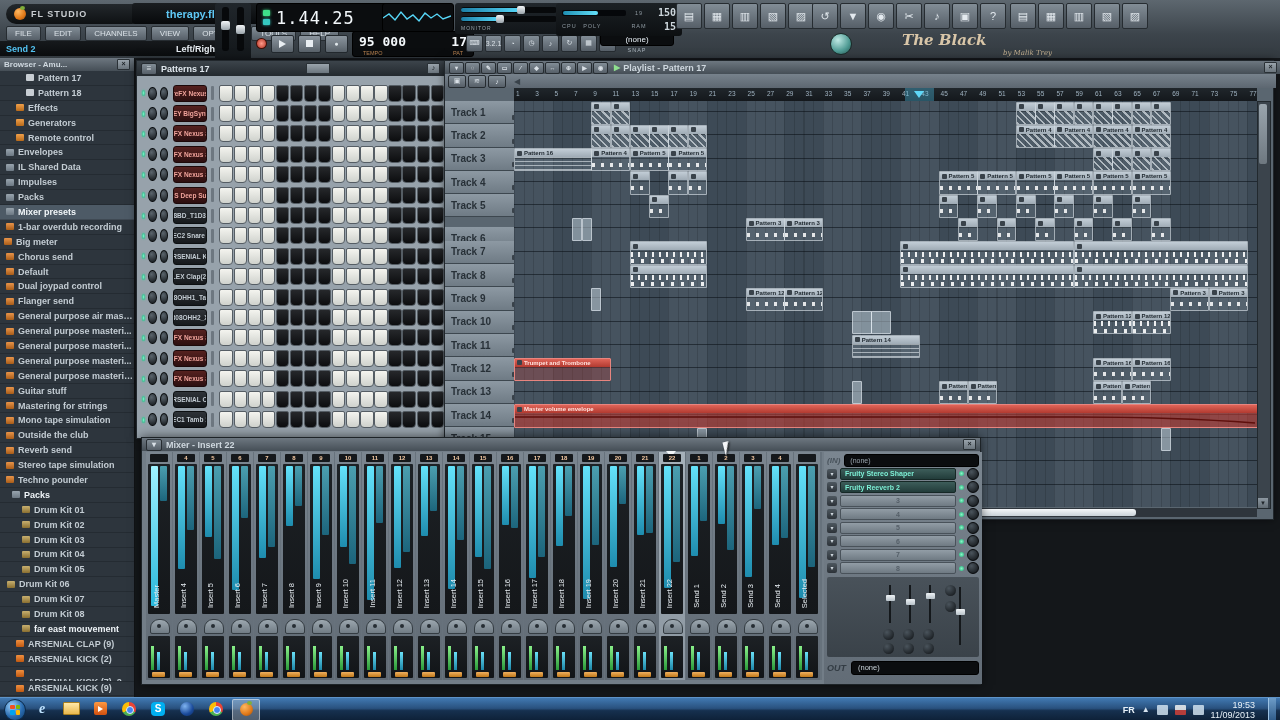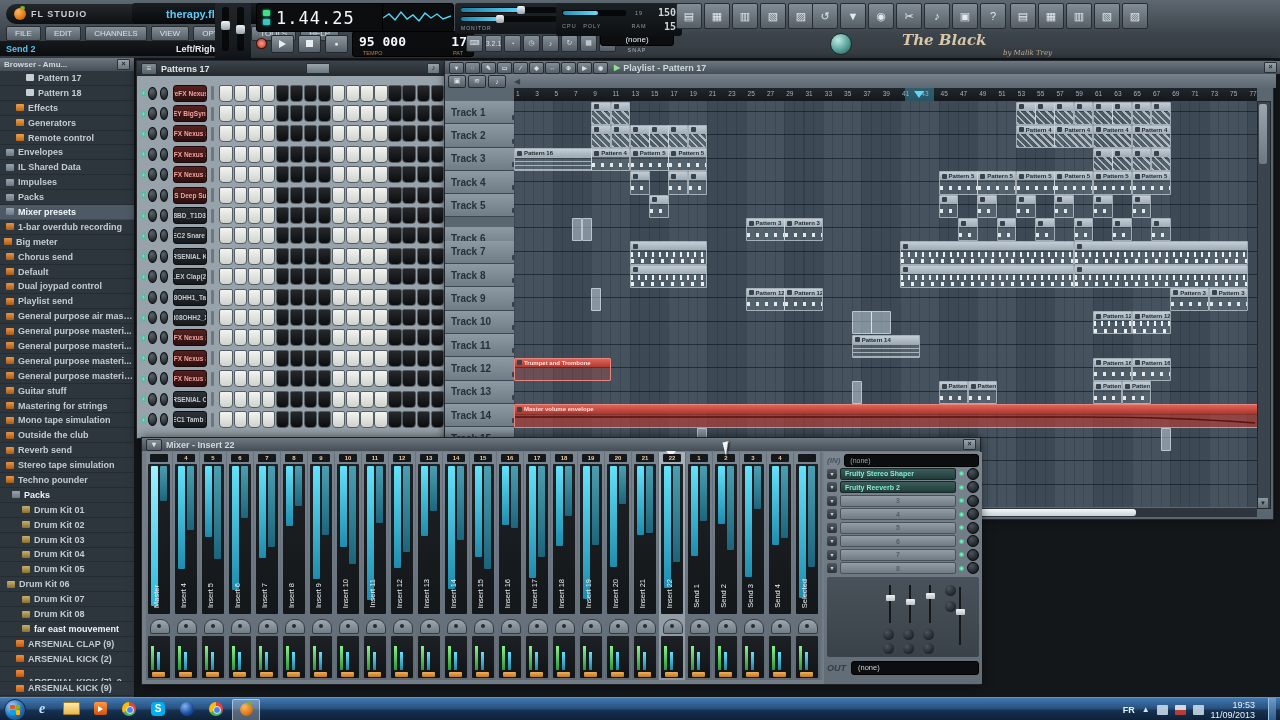--- a/index.html
+++ b/index.html
@@ -407,21 +407,21 @@
         <div class="bitem" style="padding-left: 6px;">
           <div class="ic ic-preset"></div>
           <div style="overflow: hidden; text-overflow: ellipsis;">Default</div>
         </div>
         <div class="bitem" style="padding-left: 6px;">
           <div class="ic ic-preset"></div>
           <div style="overflow: hidden; text-overflow: ellipsis;">Dual joypad control</div>
         </div>
         <div class="bitem" style="padding-left: 6px;">
           <div class="ic ic-preset"></div>
-          <div style="overflow: hidden; text-overflow: ellipsis;">Playlist send</div>
+          <div style="overflow: hidden; text-overflow: ellipsis;">Flanger send</div>
         </div>
         <div class="bitem" style="padding-left: 6px;">
           <div class="ic ic-preset"></div>
           <div style="overflow: hidden; text-overflow: ellipsis;">General purpose air mast...</div>
         </div>
         <div class="bitem" style="padding-left: 6px;">
           <div class="ic ic-preset"></div>
           <div style="overflow: hidden; text-overflow: ellipsis;">General purpose masteri...</div>
         </div>
         <div class="bitem" style="padding-left: 6px;">

